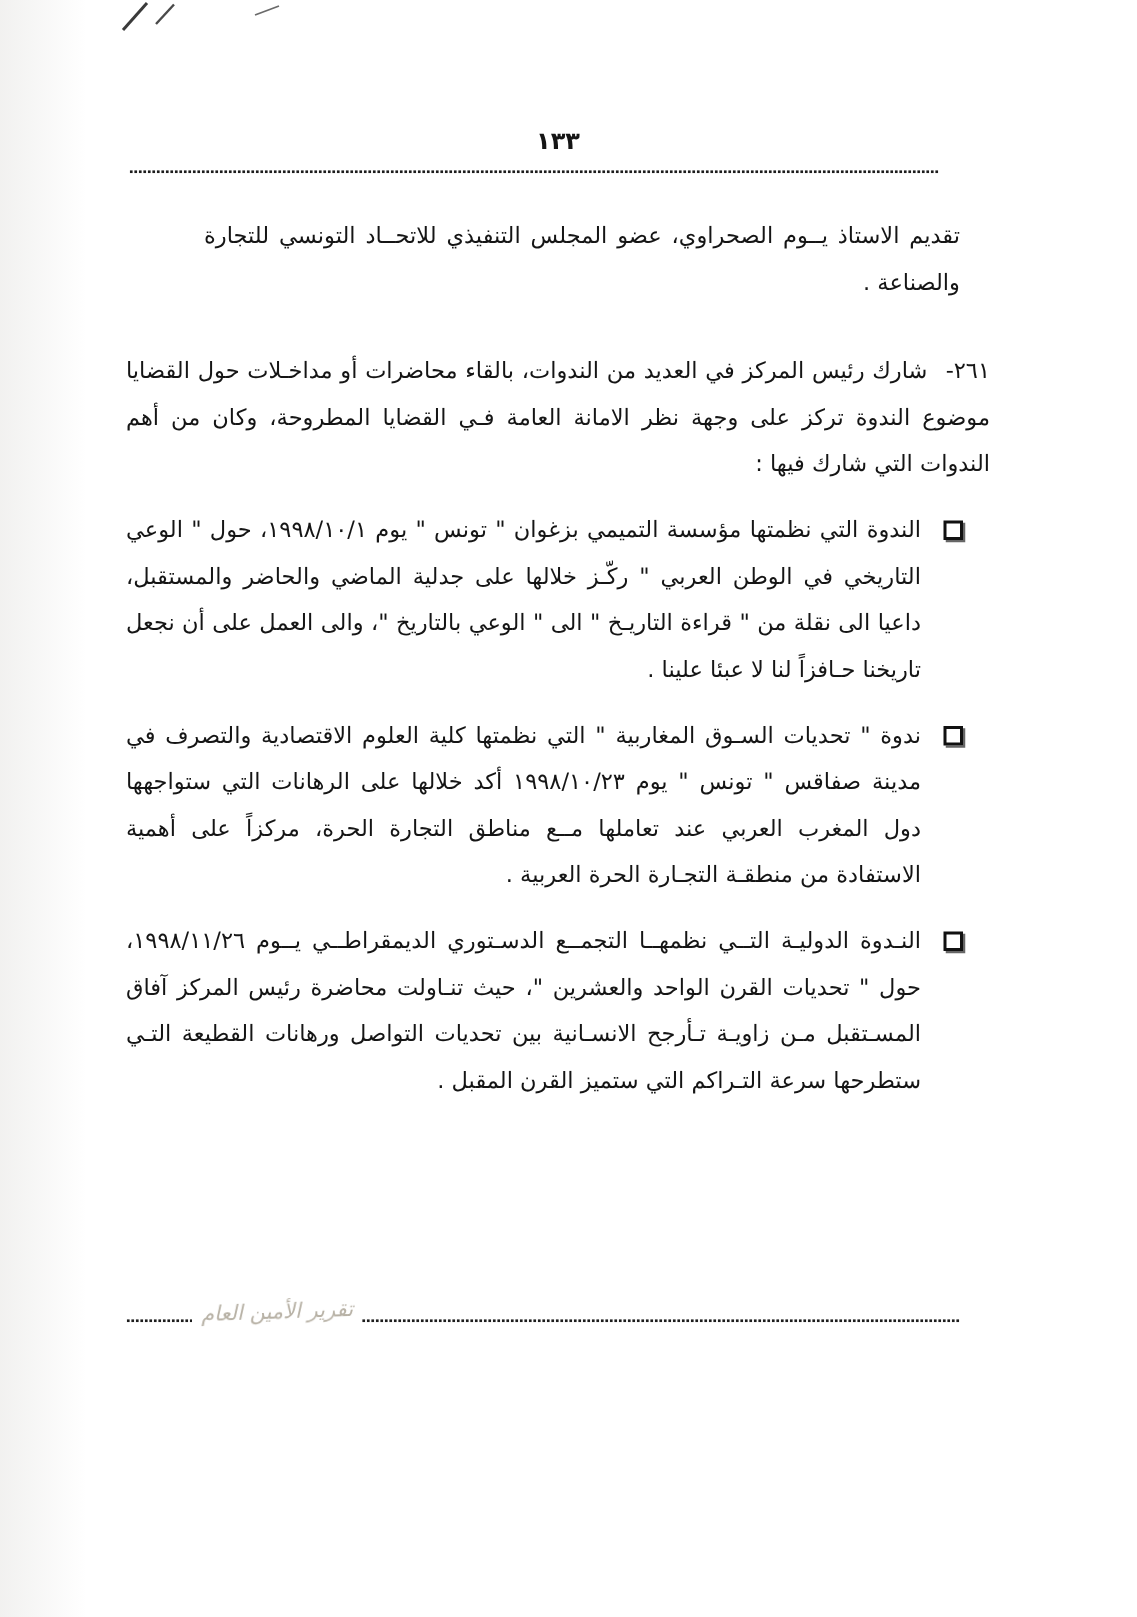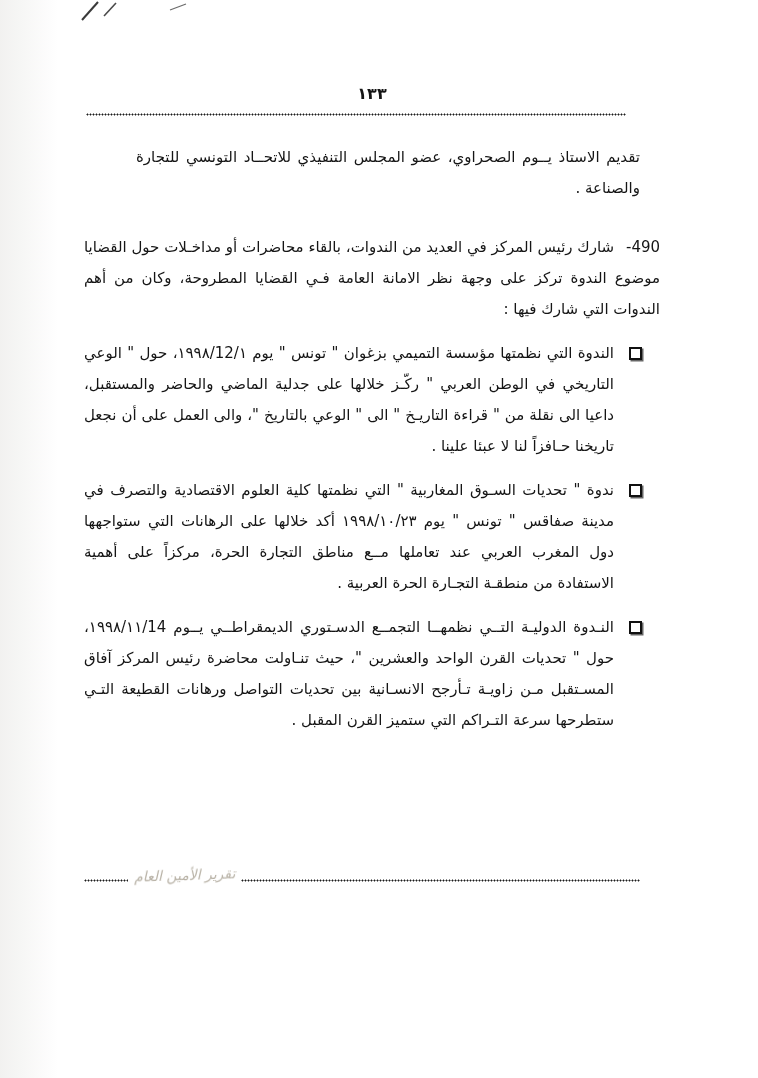--- a/index.html
+++ b/index.html
@@ -135,36 +135,36 @@
 
   <div class="content">
 
     <div class="page-number">١٣٣</div>
 
     <div class="dotted top-rule"></div>
 
     <p class="intro">تقديم الاستاذ يــوم الصحراوي، عضو المجلس التنفيذي للاتحــاد التونسي للتجارة والصناعة .</p>
 
     <p class="item-261">
-      <span class="item-marker">490-</span>
+      <span class="item-marker">٢٦١-</span>
       <span>شارك رئيس المركز في العديد من الندوات، بالقاء محاضرات أو مداخـلات حول القضايا موضوع الندوة تركز على وجهة نظر الامانة العامة فـي القضايا المطروحة، وكان من أهم الندوات التي شارك فيها :</span>
     </p>
 
     <ul class="bullet-list">
       <li class="bullet-item">
         <span class="bullet-square"></span>
-        <span>الندوة التي نظمتها مؤسسة التميمي بزغوان " تونس " يوم ١٩٩٨/12/١، حول " الوعي التاريخي في الوطن العربي " ركّـز خلالها على جدلية الماضي والحاضر والمستقبل، داعيا الى نقلة من " قراءة التاريـخ " الى " الوعي بالتاريخ "، والى العمل على أن نجعل تاريخنا حـافزاً لنا لا عبئا علينا .</span>
+        <span>الندوة التي نظمتها مؤسسة التميمي بزغوان " تونس " يوم ١٩٩٨/١٠/١، حول " الوعي التاريخي في الوطن العربي " ركّـز خلالها على جدلية الماضي والحاضر والمستقبل، داعيا الى نقلة من " قراءة التاريـخ " الى " الوعي بالتاريخ "، والى العمل على أن نجعل تاريخنا حـافزاً لنا لا عبئا علينا .</span>
       </li>
       <li class="bullet-item">
         <span class="bullet-square"></span>
         <span>ندوة " تحديات السـوق المغاربية " التي نظمتها كلية العلوم الاقتصادية والتصرف في مدينة صفاقس " تونس " يوم ١٩٩٨/١٠/٢٣ أكد خلالها على الرهانات التي ستواجهها دول المغرب العربي عند تعاملها مــع مناطق التجارة الحرة، مركزاً على أهمية الاستفادة من منطقـة التجـارة الحرة العربية .</span>
       </li>
       <li class="bullet-item">
         <span class="bullet-square"></span>
-        <span>النـدوة الدوليـة التــي نظمهــا التجمــع الدسـتوري الديمقراطــي يــوم ١٩٩٨/١١/14، حول " تحديات القرن الواحد والعشرين "، حيث تنـاولت محاضرة رئيس المركز آفاق المسـتقبل مـن زاويـة تـأرجح الانسـانية بين تحديات التواصل ورهانات القطيعة التـي ستطرحها سرعة التـراكم التي ستميز القرن المقبل .</span>
+        <span>النـدوة الدوليـة التــي نظمهــا التجمــع الدسـتوري الديمقراطــي يــوم ١٩٩٨/١١/٢٦، حول " تحديات القرن الواحد والعشرين "، حيث تنـاولت محاضرة رئيس المركز آفاق المسـتقبل مـن زاويـة تـأرجح الانسـانية بين تحديات التواصل ورهانات القطيعة التـي ستطرحها سرعة التـراكم التي ستميز القرن المقبل .</span>
       </li>
     </ul>
 
   </div>
 
   <div class="footer">
     <div class="dotted seg-short"></div>
     <div class="footer-note">تقرير الأمين العام</div>
     <div class="dotted seg-long"></div>
   </div>

